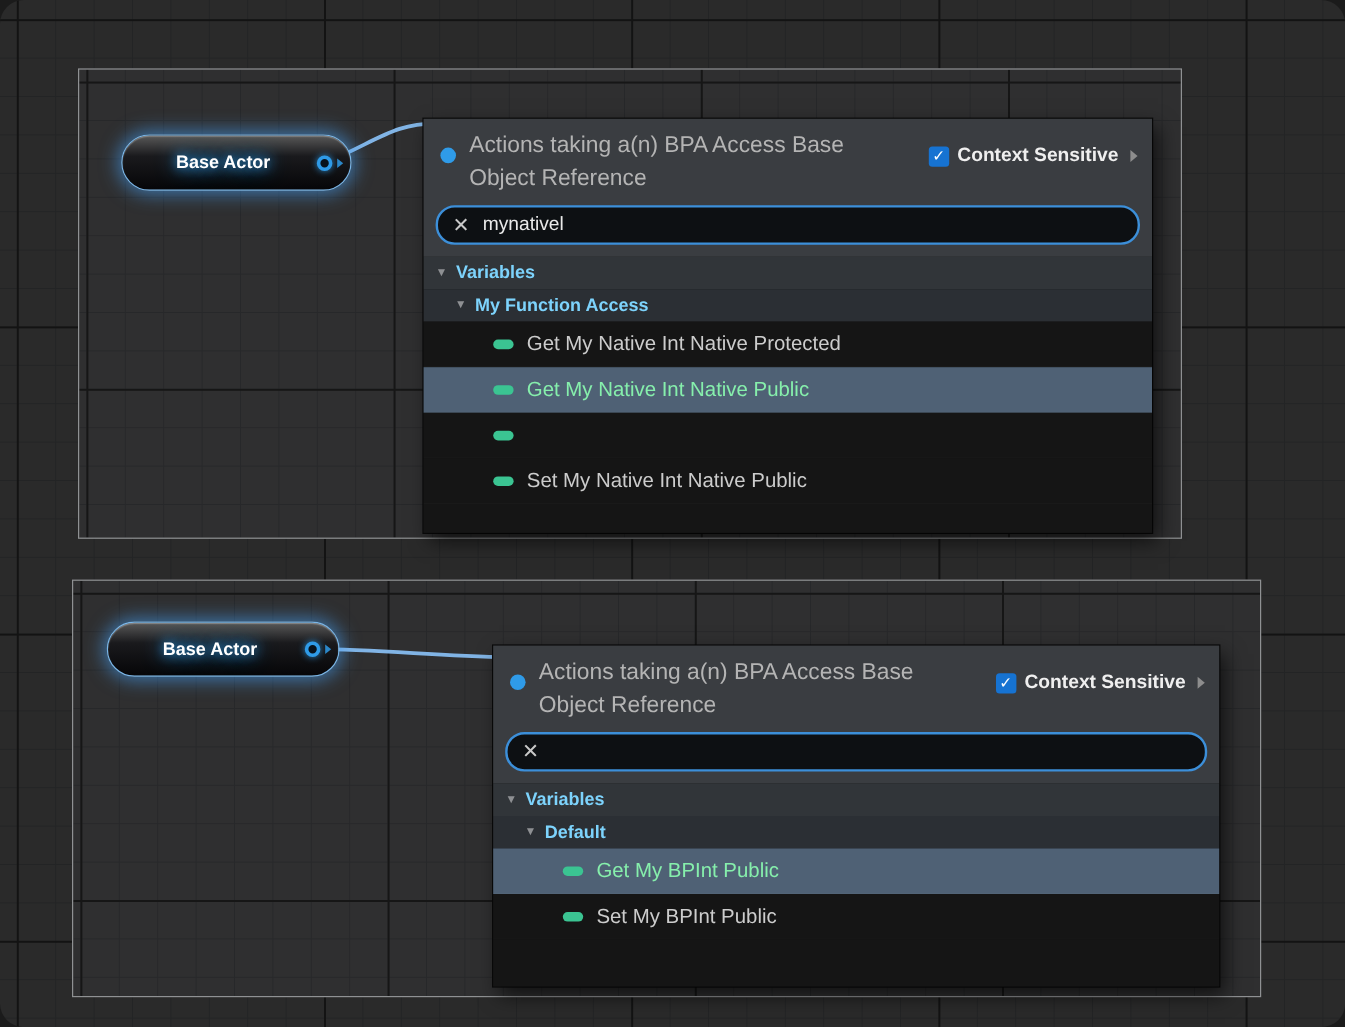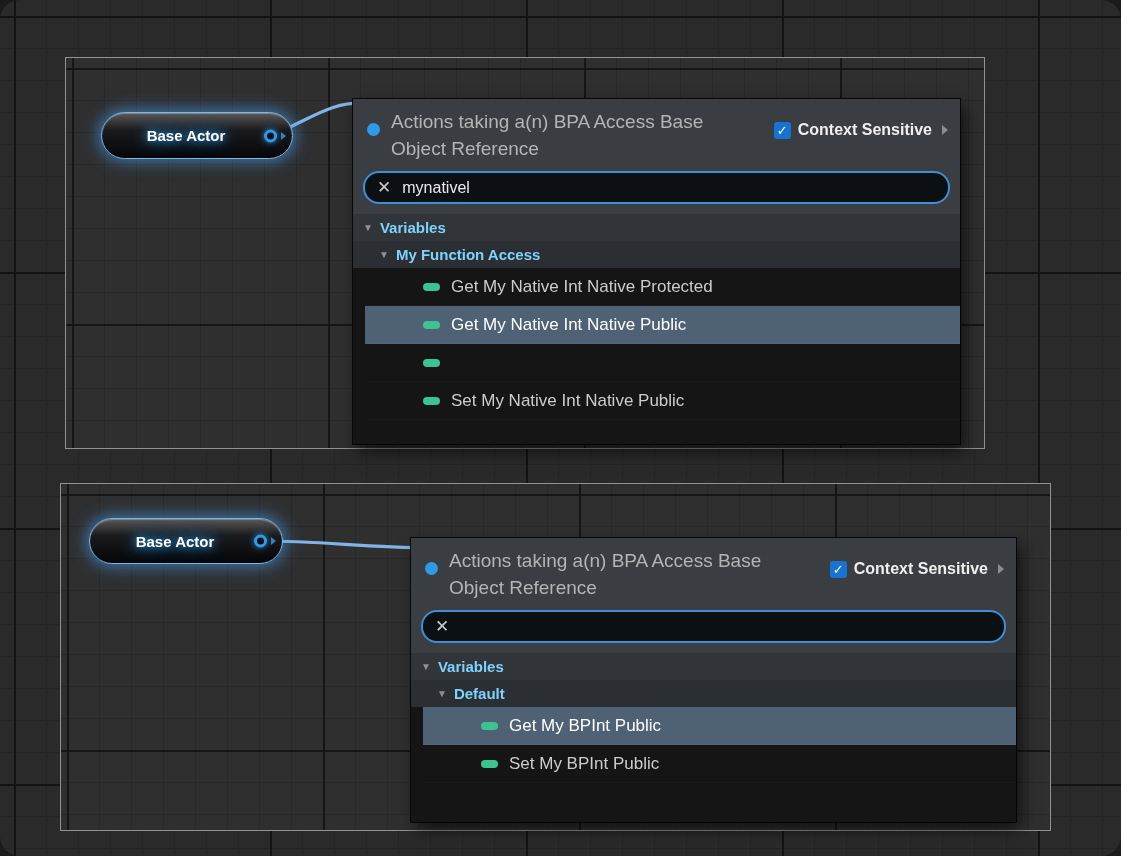--- a/index.html
+++ b/index.html
@@ -82,25 +82,25 @@
   }
   .clear-icon { color:#c9c9c9; font-size:17px; line-height:1; cursor:pointer; }
   .search-input { flex:1; background:transparent; border:none; outline:none; color:#e9e9e9; font-size:16px; font-family:inherit; }
 
   .category { display:flex; align-items:center; height:27px; background:#313539; }
   .category .tri { color:#8e9093; font-size:10px; margin-right:7px; }
   .category .cat-label { color:#7dd3fc; font-size:15px; font-weight:700; }
   .category.level-0 { padding-left:10px; }
   .category.level-1 { padding-left:26px; background:#2b2f34; }
 
-  .item { display:flex; align-items:center; height:38px; padding-left:58px; background:#151515; border-bottom:1px solid rgba(255,255,255,.02); cursor:pointer;margin-left:12px; }
+  .item { display:flex; align-items:center; height:38px; padding-left:58px; background:#151515; border-bottom:1px solid rgba(255,255,255,.02); cursor:pointer; }
   .item.selected { background:#4f6175; }
   .item .pill { width:17px; height:8px; border-radius:4px; background:#3bc492; margin-right:11px; flex:0 0 auto; }
   .item .item-label { color:#cccccc; font-size:17px; }
-  .item.selected .item-label { color:#ffffff; }
+  .item.selected .item-label { color:#86efac; }
   .list-filler { flex:1; background:#151515; }
 </style>
 </head>
 <body>
 
 <div class="canvas">
 
   <div class="panel" style="left:65px; top:57px; width:920px; height:392px;">
     <svg class="wire-layer" viewBox="0 0 918 390">
       <path class="wire" d="M 204 78 C 248 60, 262 44, 300 45"></path>

